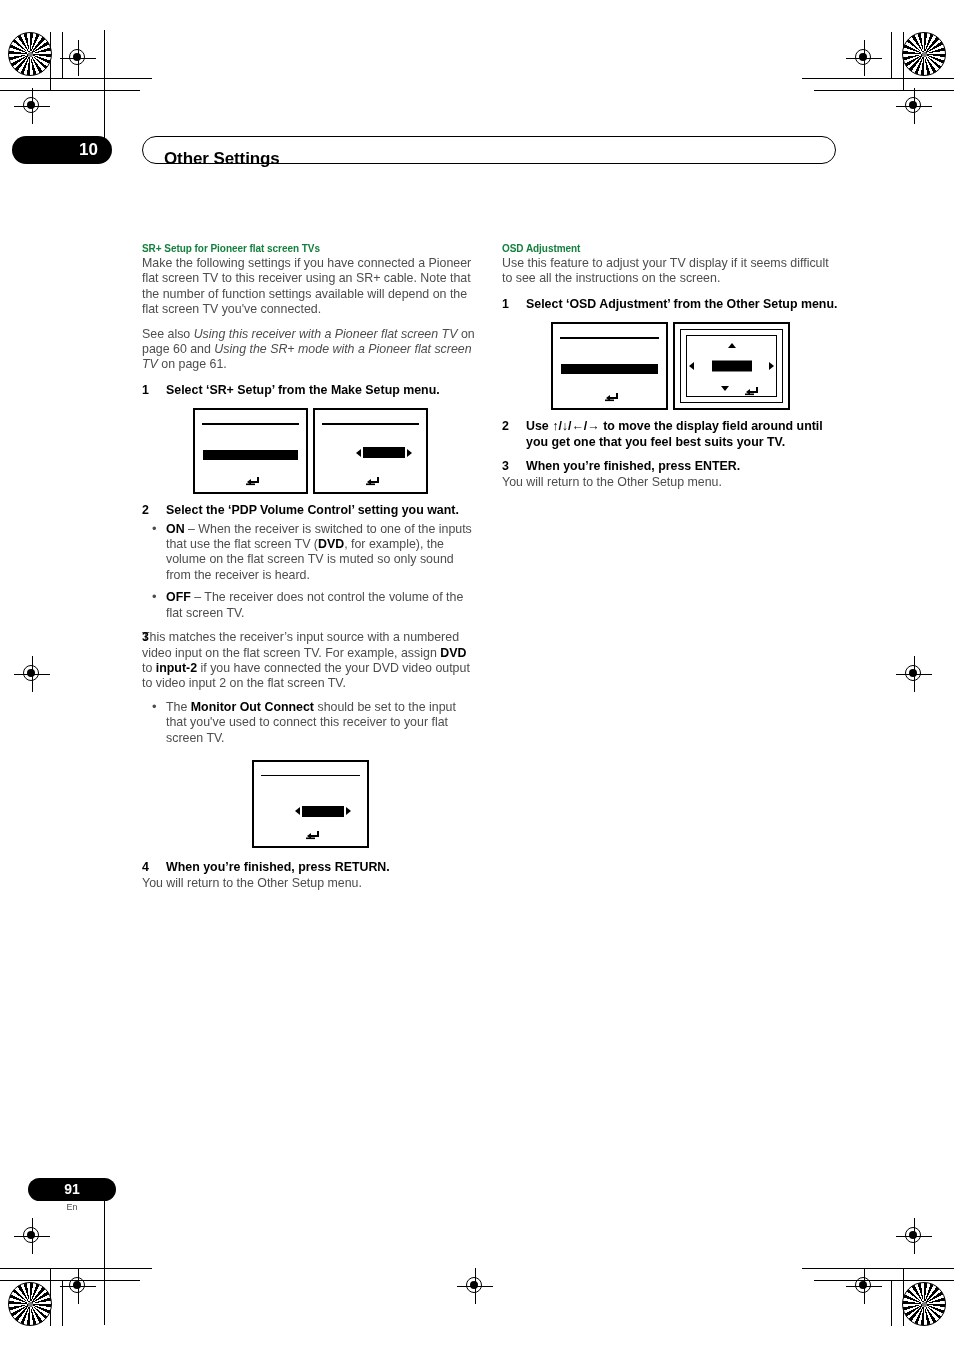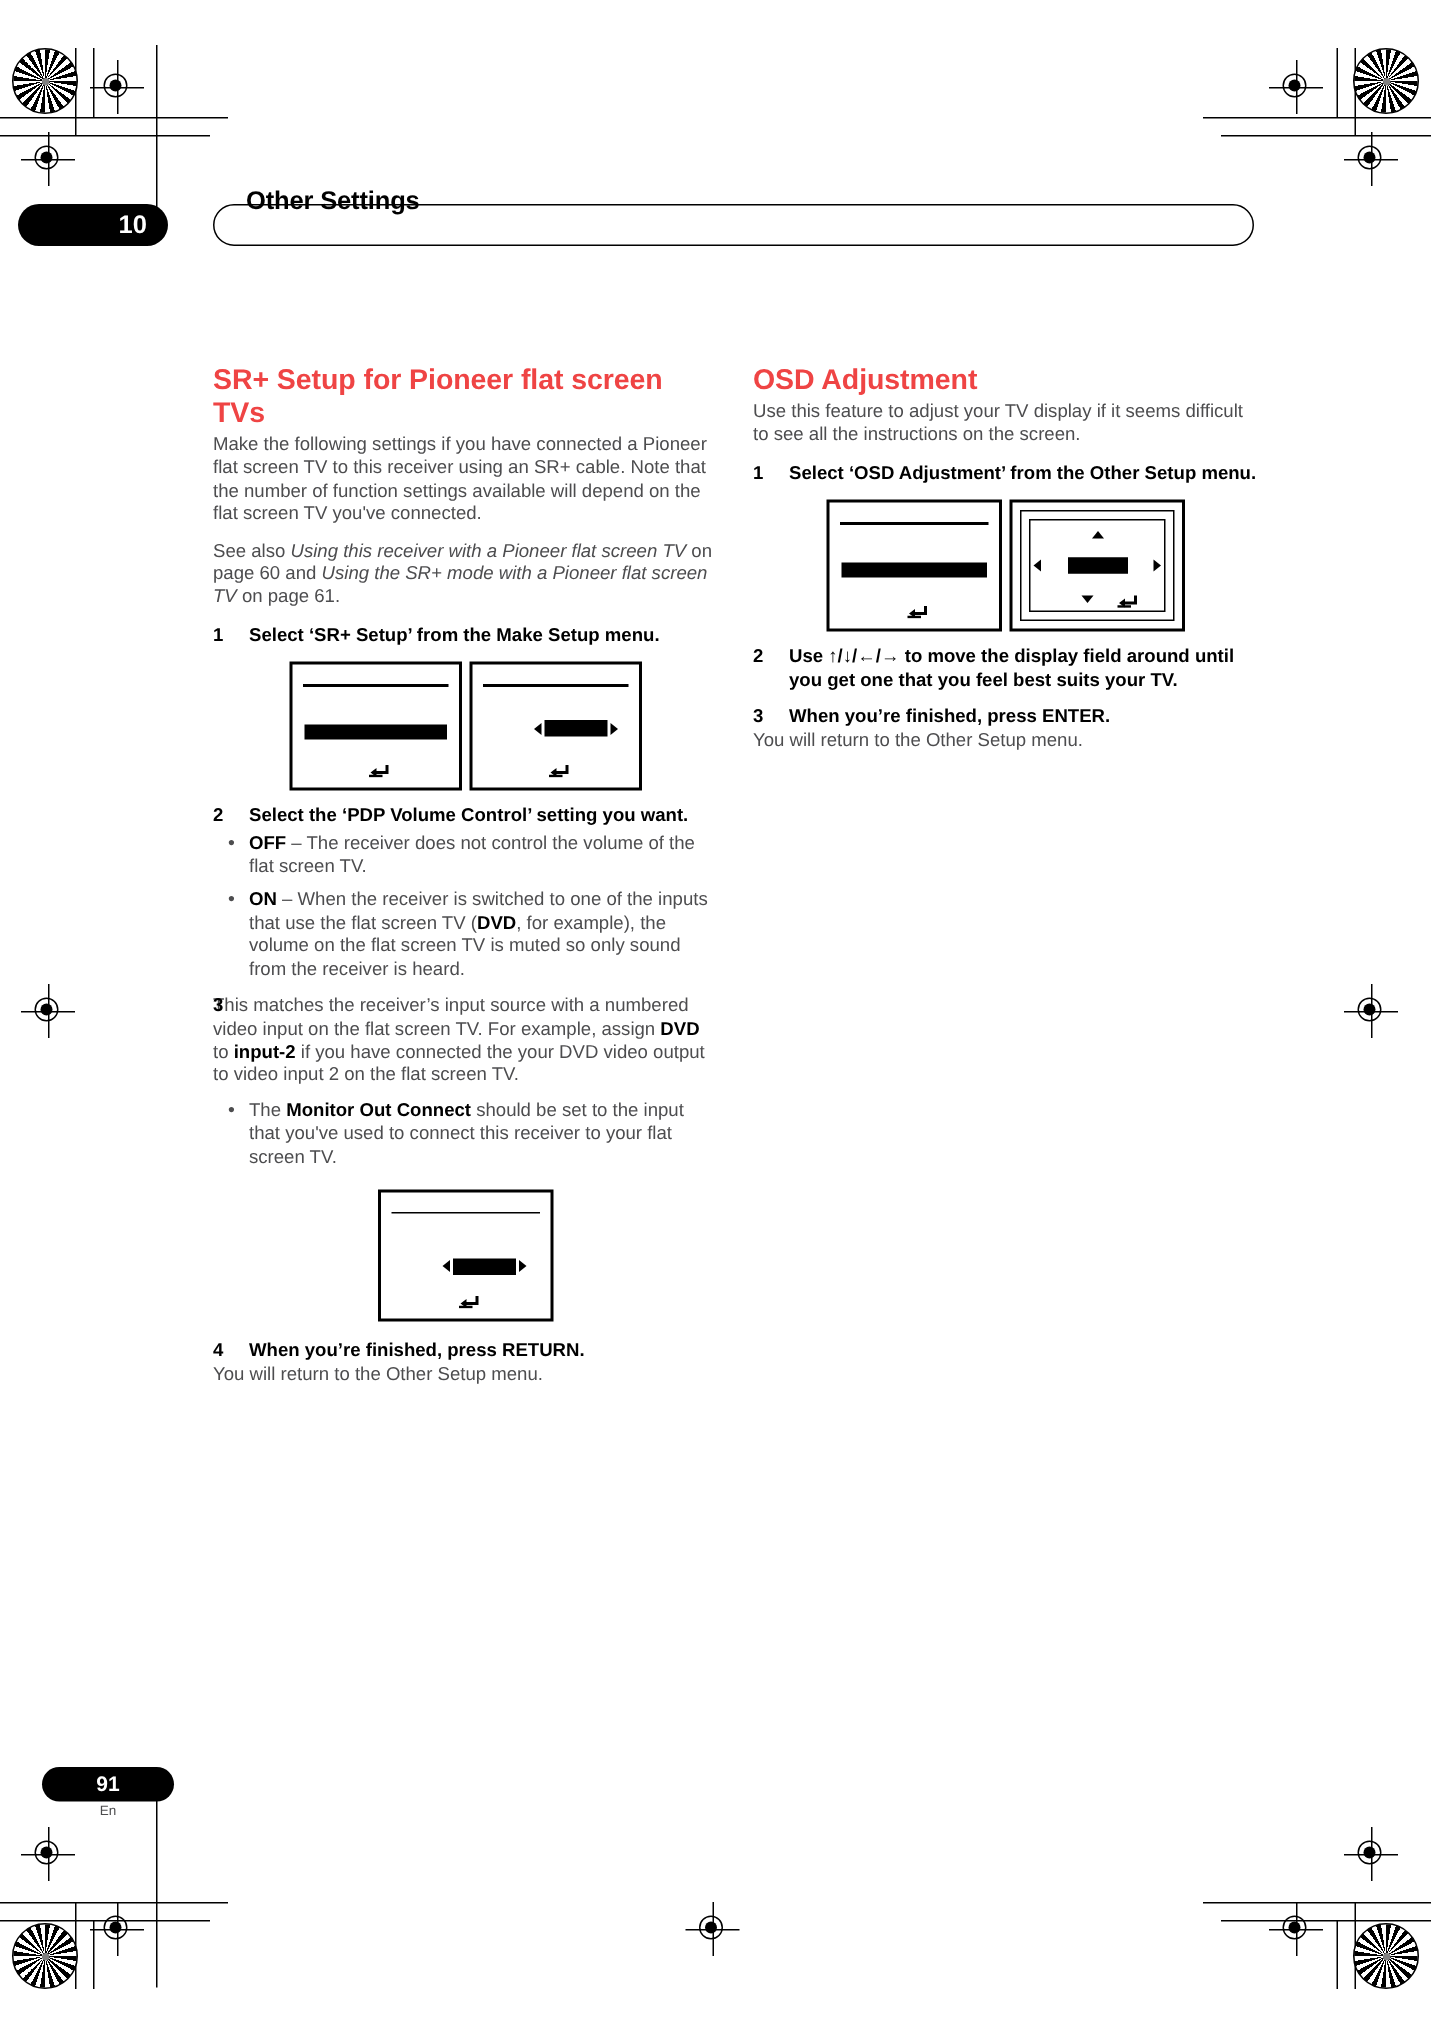--- a/index.html
+++ b/index.html
@@ -72,42 +72,42 @@
     position: absolute;
     left: 142px; top: 136px;
     width: 694px; height: 28px;
     border: 1px solid #000;
     border-radius: 14px;
     box-sizing: border-box;
     background: #fff;
   }
   .chapter-title {
     position: absolute;
-    left: 164px; top: 120px;
+    left: 164px; top: 145px;
     height: 28px; line-height: 28px;
     font-size: 17px;
     font-weight: bold;
     color: #000;
     letter-spacing: -0.1px;
   }
 
   
   .col {
     position: absolute;
     top: 243px;
     width: 337px;
   }
   .col-left  { left: 142px; }
   .col-right { left: 502px; }
 
   h2.sec {
     margin: 0 0 2px 0;
-    font-size: 19px;
+    font-size: 10px;
     font-weight: bold;
-    color: #ef4444;
+    color: #15803d;
     letter-spacing: -0.05px;
   }
   p.body {
     margin: 0 0 9px 0;
     font-size: 12.4px;
     line-height: 15.4px;
     color: #4d4d4f;
   }
   p.body.tight { margin-bottom: 0; }
   p.body em { font-style: italic; }
@@ -374,22 +374,22 @@
           <path d="M3 7 L7 4 L7 6 L13 6 L13 2 L15 2 L15 8 L7 8 L7 10 Z" fill="#000"></path>
           <rect x="2" y="8.5" width="9" height="1.6" fill="#000"></rect>
         </svg>
       </div>
     </div>
   </div>
 
   <p class="step"><span class="n">2</span><span>Select the ‘PDP Volume Control’ setting you want.</span></p>
 
   <ul class="bullets">
+    <li><b>ON</b><span> – When the receiver is switched to one of the inputs that use the flat screen TV (</span><b>DVD</b><span>, for example), the volume on the flat screen TV is muted so only sound from the receiver is heard.</span></li>
     <li><b>OFF</b><span> – The receiver does not control the volume of the flat screen TV.</span></li>
-    <li><b>ON</b><span> – When the receiver is switched to one of the inputs that use the flat screen TV (</span><b>DVD</b><span>, for example), the volume on the flat screen TV is muted so only sound from the receiver is heard.</span></li>
   </ul>
 
   <p class="step"><span class="n">3</span></p>
 
   <p class="body tight" style="margin-bottom:0;"><span>This matches the receiver’s input source with a numbered video input on the flat screen TV. For example, assign </span><b>DVD</b><span> to </span><b>input-2</b><span> if you have connected the your DVD video output to video input 2 on the flat screen TV.</span></p>
 
   <ul class="bullets" style="margin-top:8px;">
     <li><span>The </span><b>Monitor Out Connect</b><span> should be set to the input that you've used to connect this receiver to your flat screen TV.</span></li>
   </ul>
 

